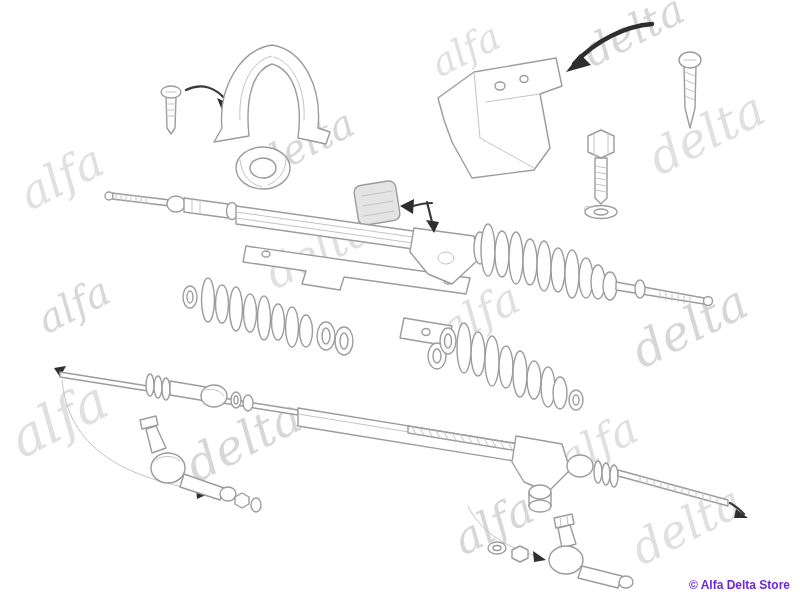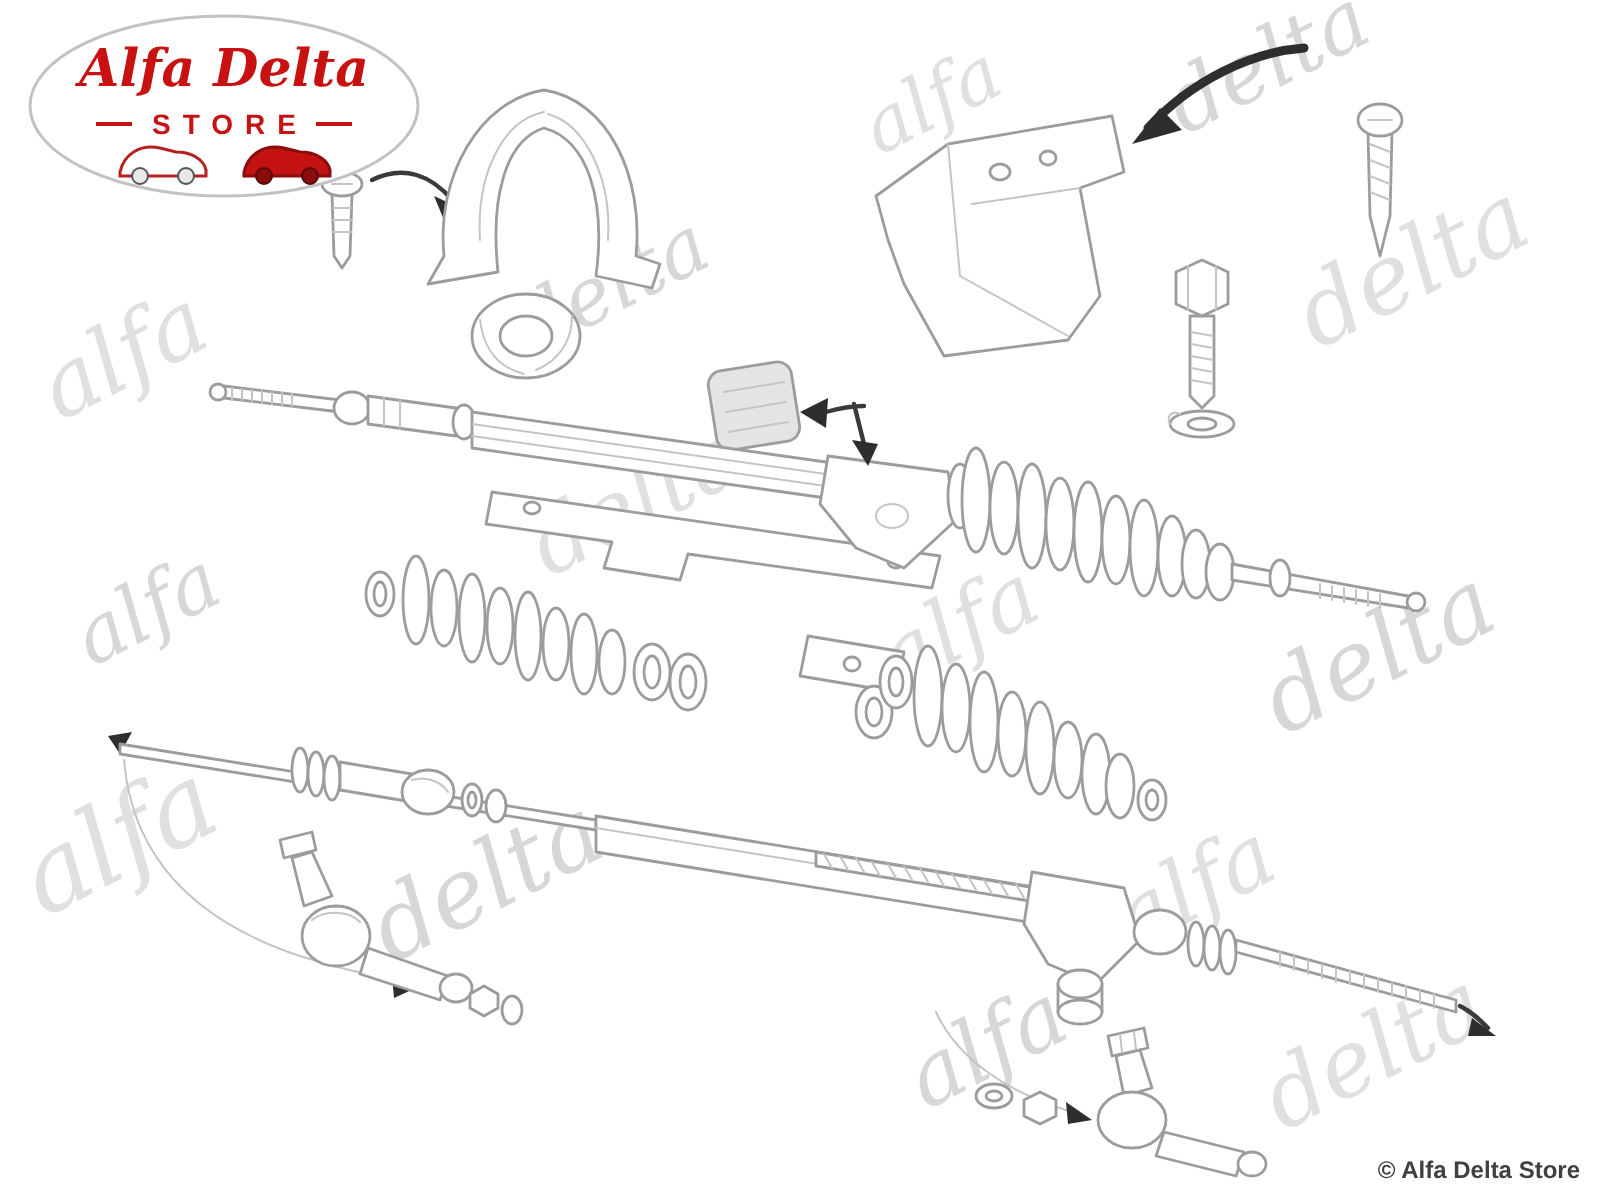--- a/index.html
+++ b/index.html
@@ -31,21 +31,21 @@
   .diagram .wf{fill:#ffffff;}
   .diagram .gf{fill:#e4e4e4;}
   .diagram .lt{stroke:#c4c4c4;stroke-width:1;}
   .diagram .dk{stroke:#3a3a3a;stroke-width:2.2;}
   .diagram .dk4{stroke:#2e2e2e;stroke-width:4.5;}
   .diagram .ah{fill:#2e2e2e;stroke:none;}
   
   .logo{position:absolute;left:12px;top:6px;z-index:3;}
   
   .copyright{position:absolute;right:10px;bottom:8px;z-index:3;
-             font-size:12px;font-weight:bold;color:#404040;}
+             font-size:12px;font-weight:bold;color:#6d28d9;}
 </style>
 </head>
 <body>
 
 <div class="page">
 
   <span class="wm w1">alfa</span>
   <span class="wm dk w2">delta</span>
   <span class="wm w3">alfa</span>
   <span class="wm dk w4">delta</span>
@@ -299,35 +299,16 @@
       <polygon class="wf" points="554,518 572,514 574,524 556,528"></polygon>
       <line class="lt" x1="560" y1="517" x2="561" y2="526"></line>
       <line class="lt" x1="567" y1="516" x2="568" y2="525"></line>
       <path class="wf" d="M558,528 L570,525 L576,544 L562,548 Z"></path>
       <ellipse class="wf" cx="566" cy="560" rx="17" ry="14"></ellipse>
       <path class="wf" d="M582,566 L622,576 L618,588 L578,578 Z"></path>
       <ellipse class="wf" cx="626" cy="582" rx="7" ry="6"></ellipse>
     </g>
   </svg>
 
-  <div class="logo">
-    <svg width="200" height="96" viewBox="0 0 200 96">
-      <ellipse cx="100" cy="47" rx="97" ry="45" fill="#ffffff" stroke="#c2c2c2" stroke-width="1.5"></ellipse>
-      <text x="100" y="37" text-anchor="middle" font-family="DejaVu Serif, serif" font-style="italic" font-weight="bold" font-size="26" fill="#c81212">Alfa Delta</text>
-      <line x1="36" y1="56" x2="54" y2="56" stroke="#c81212" stroke-width="2"></line>
-      <line x1="146" y1="56" x2="164" y2="56" stroke="#c81212" stroke-width="2"></line>
-      <text x="103" y="61" text-anchor="middle" font-family="Liberation Sans, sans-serif" font-weight="bold" font-size="14" letter-spacing="6" fill="#c81212">STORE</text>
-      <g transform="translate(44,64)">
-        <path d="M4,16 C6,7 14,2 24,4 L32,6 C40,6 46,10 47,15 L47,18 L4,18 Z" fill="#ffffff" stroke="#b52020" stroke-width="1.5"></path>
-        <circle cx="14" cy="18" r="4" fill="#e8e8e8" stroke="#555555"></circle>
-        <circle cx="37" cy="18" r="4" fill="#e8e8e8" stroke="#555555"></circle>
-      </g>
-      <g transform="translate(106,64)">
-        <path d="M4,16 C6,7 14,2 24,4 L32,6 C40,6 46,10 47,15 L47,18 L4,18 Z" fill="#c41212" stroke="#8a0d0d" stroke-width="1.5"></path>
-        <circle cx="14" cy="18" r="4" fill="#8a0d0d" stroke="#5c0808"></circle>
-        <circle cx="37" cy="18" r="4" fill="#8a0d0d" stroke="#5c0808"></circle>
-      </g>
-    </svg>
-  </div>
 
   <div class="copyright">© Alfa Delta Store</div>
 
 </div>
 
 </body></html>

